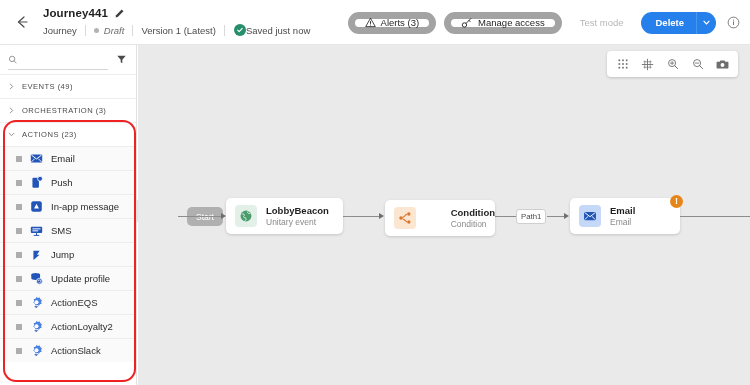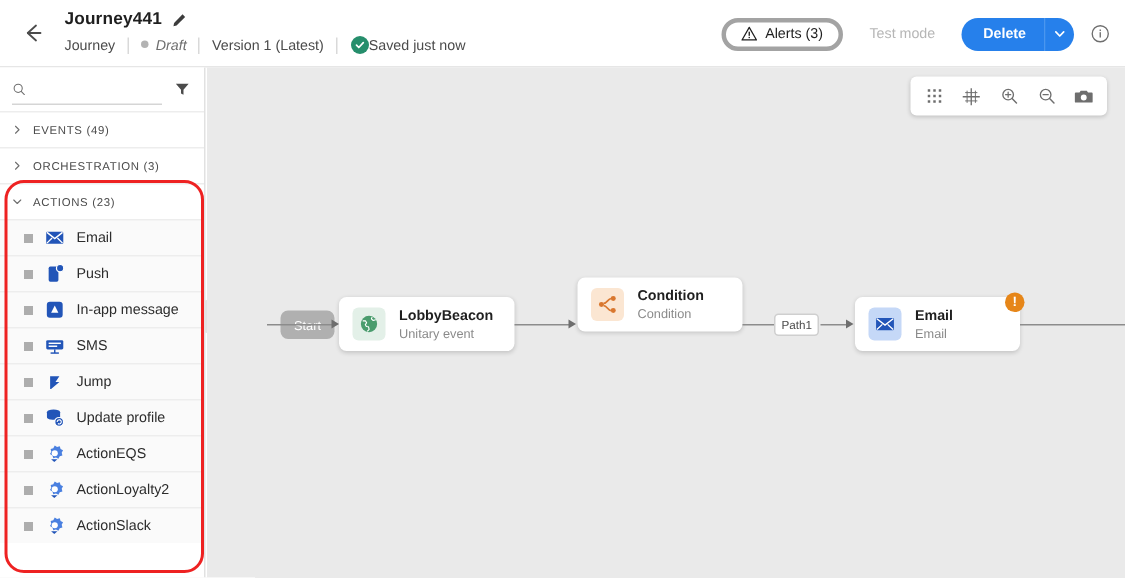--- a/index.html
+++ b/index.html
@@ -30,21 +30,21 @@
   .meta-item { padding: 0 8px; white-space: nowrap; }
   .meta-item:first-child { padding-left: 0; }
   .meta-sep { width: 1px; height: 11px; background: #d9d9d9; }
   .draft-dot { width: 5px; height: 5px; border-radius: 50%; background: #b3b3b3; display: inline-block; margin-right: 5px; vertical-align: 1px; }
   .draft-text { font-style: italic; color: #6e6e6e; }
   .saved-wrap { display: flex; align-items: center; gap: 0; padding-left: 9px; }
   .check-circle { width: 12px; height: 12px; border-radius: 50%; background: #268e6c; display: flex; align-items: center; justify-content: center; }
 
   .header-actions { position: absolute; right: 6px; top: 0; height: 45px; display: flex; align-items: center; gap: 8px; }
   .btn {
-    height: 22px; border: 3px solid #a3a3a3; border-radius: 11px;
+    height: 22px; border: 7px solid #a3a3a3; border-radius: 11px;
     background: #fff; font-size: 9.5px; color: #1f1f1f;
     display: flex; align-items: center; gap: 5px; padding: 0 10px;
     cursor: pointer; white-space: nowrap;
   }
   .btn.ghost { border: none; color: #b6b6b6; cursor: default; }
   .btn-primary {
     height: 22px; border: none; border-radius: 11px 0 0 11px;
     background: #2680eb; color: #fff; font-size: 9.5px; font-weight: bold;
     display: flex; align-items: center; padding: 0 12px 0 14px; cursor: pointer;
   }
@@ -182,20 +182,28 @@
 
     <div class="header-actions">
       <div class="btn">
         <svg width="11" height="11" viewBox="0 0 16 16">
           <path d="M8 1.8 L15 14 H1 Z" fill="none" stroke="#1f1f1f" stroke-width="1.2" stroke-linejoin="round"></path>
           <rect x="7.35" y="6" width="1.3" height="4" fill="#1f1f1f"></rect>
           <rect x="7.35" y="11" width="1.3" height="1.3" fill="#1f1f1f"></rect>
         </svg>
         <span>Alerts (3)</span>
       </div>
+      <div class="btn">
+        <svg width="12" height="12" viewBox="0 0 16 16">
+          <circle cx="4.6" cy="10.6" r="2.9" fill="none" stroke="#1f1f1f" stroke-width="1.2"></circle>
+          <path d="M6.7 8.5 L13 2.2" stroke="#1f1f1f" stroke-width="1.2" stroke-linecap="round"></path>
+          <path d="M10.6 4.6 L12.2 6.2" stroke="#1f1f1f" stroke-width="1.2" stroke-linecap="round"></path>
+        </svg>
+        <span>Manage access</span>
+      </div>
       <div class="btn ghost">
         <span>Test mode</span>
       </div>
       <div class="split-group">
         <div class="btn-primary">
           <span>Delete</span>
         </div>
         <div class="btn-primary-caret">
           <svg width="9" height="9" viewBox="0 0 12 12">
             <path d="M2.5 4.3 L6 8 L9.5 4.3" stroke="#fff" stroke-width="1.5" fill="none" stroke-linecap="round" stroke-linejoin="round"></path>
@@ -473,21 +481,21 @@
       </div>
       <div class="node-txt">
         <span class="node-title">LobbyBeacon</span>
         <span class="node-sub">Unitary event</span>
       </div>
     </div>
 
     <div class="edge" style="left:205px; top:171px; width:39px;"></div>
     <div class="arrow" style="left:241px; top:168px;"></div>
 
-    <div class="node" style="left:247px; top:140px; width:110px; height:36px;">
+    <div class="node" style="left:247px; top:155px; width:110px; height:36px;justify-content:space-between;">
       <div class="node-icon" style="background:#fbe6d2;">
         <svg width="14" height="14" viewBox="0 0 16 16">
           <circle cx="3.4" cy="8" r="1.9" fill="#d9772e"></circle>
           <circle cx="12.4" cy="3.4" r="1.9" fill="#d9772e"></circle>
           <circle cx="12.4" cy="12.6" r="1.9" fill="#d9772e"></circle>
           <path d="M5 7.2 C7.6 7.2 8.4 3.6 10.6 3.5" stroke="#d9772e" stroke-width="1.3" fill="none"></path>
           <path d="M5 8.8 C7.6 8.8 8.4 12.5 10.6 12.6" stroke="#d9772e" stroke-width="1.3" fill="none"></path>
         </svg>
       </div>
       <div class="node-txt">

